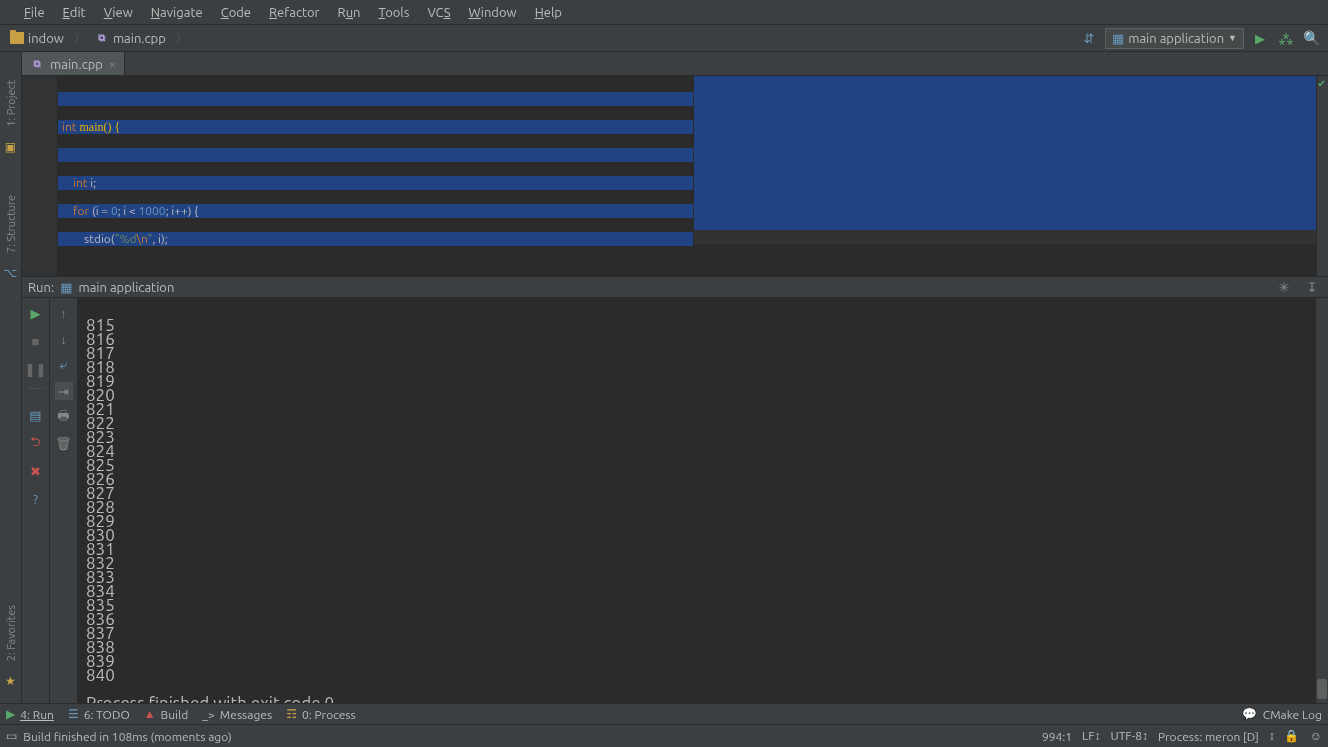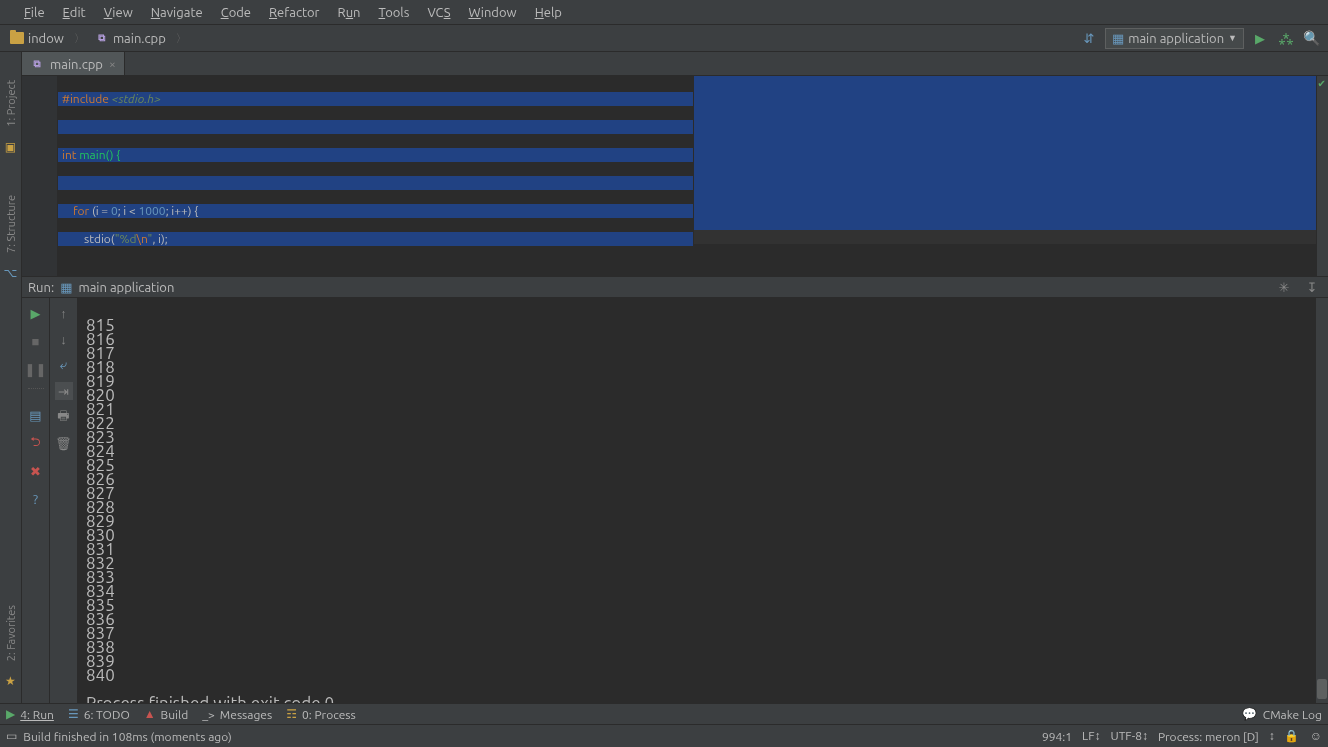--- a/index.html
+++ b/index.html
@@ -31,21 +31,21 @@
 .gutter { width:36px; background:#313335; border-right:1px solid #2b2b2b; }
 .code { flex:1; font-family:"DejaVu Sans Mono","Consolas",monospace; font-size:12px; line-height:14px; background:#2b2b2b; position:relative; padding:2px 0; white-space:pre; overflow:hidden; }
 .code .sel { background:#214283; display:block; padding-left:4px; }
 .marker { position:absolute; right:0; top:0; width:12px; height:100%; background:#3c3f41; border-left:1px solid #2b2b2b;}
 .marker .tick { position:absolute; right:2px; top:2px; color:#59a869; font-size:10px;}
 .kw { color:#cc7832; }
 .inc { color:#6a8759; font-style:italic;}
 .str { color:#6a8759; }
 .num { color:#6897bb; }
 .esc { color:#cc7832;}
-.fn { color:#22c55e;}
+.fn { color:#eab308;font-family:Liberation Serif, serif;}
 .run-header { display:flex; align-items:center; height:22px; background:#3c3f41; border-top:1px solid #2b2b2b; border-bottom:1px solid #2b2b2b; padding:0 6px; gap:6px; }
 .run-header-right { margin-left:auto; display:flex; gap:8px; }
 .console-row { display:flex; flex:1; min-height:0; }
 .console-toolbar { width:28px; background:#3c3f41; display:flex; flex-direction:column; align-items:center; gap:10px; padding-top:6px; border-right:1px solid #2b2b2b; }
 .console-toolbar2 { width:28px; background:#3c3f41; display:flex; flex-direction:column; align-items:center; gap:8px; padding-top:6px; border-right:1px solid #2b2b2b; }
 .tool-ico { width:18px; height:18px; font-size:13px; display:flex; align-items:center; justify-content:center; cursor:pointer; }
 .console-out { flex:1; background:#2b2b2b; font-family:"DejaVu Sans Mono","Consolas",monospace; font-size:17px; line-height:14px; color:#bbb; padding:20px 8px; overflow:hidden; white-space:pre; position:relative;}
 .console-scroll { position:absolute; right:0; top:0; bottom:0; width:12px; background:#3c3f41;}
 .console-thumb { position:absolute; right:1px; width:10px; height:20px; background:#5e6060; border-radius:2px; bottom:4px;}
 .bottom-tabs { display:flex; align-items:center; height:22px; background:#3c3f41; border-top:1px solid #2b2b2b; border-bottom:1px solid #2b2b2b; padding:0 6px; gap:14px; }
@@ -121,24 +121,24 @@
       <div class="tab">
         <span class="cpp-icon">⧉</span>
         <span>main.cpp</span>
         <span class="close">×</span>
       </div>
     </div>
 
     <div class="editor-area">
       <div class="gutter"></div>
       <div class="code editor-split">
-<span class="sel"><span class="kw">#include</span> <span class="inc">&lt;stdio.h&gt;</span></span>
 <span class="sel"> </span>
 <span class="sel"><span class="kw">int</span><span class="fn"> main() {</span></span>
 <span class="sel"> </span>
+<span class="sel">    <span class="kw">int</span><span> i;</span></span>
 <span class="sel">    <span class="kw">for</span><span> (i = </span><span class="num">0</span><span>; i &lt; </span><span class="num">1000</span><span>; i++) {</span></span>
 <span class="sel"><span>        stdio(</span><span class="str">"%d</span><span class="esc">\n</span><span class="str">"</span><span>, i);</span></span>
 
 
 
 
 
       </div>
       <div class="edit-rest">
         <div style="background:#214283;height:154px;"></div>

